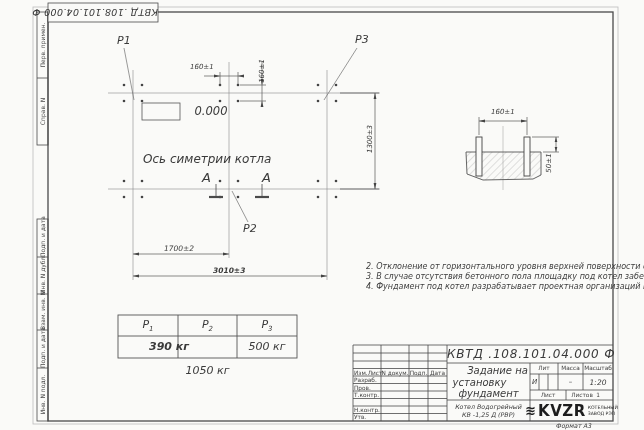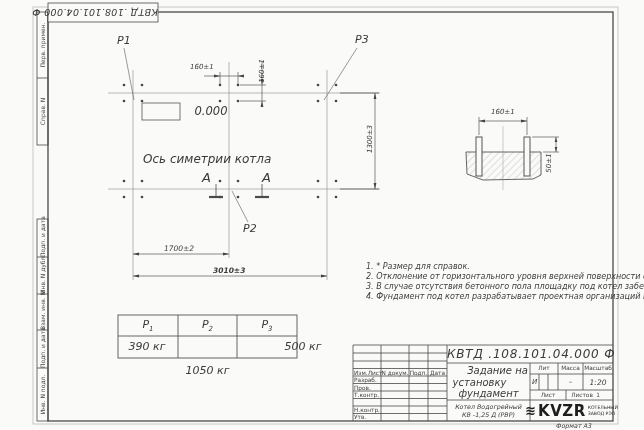--- a/index.html
+++ b/index.html
@@ -215,32 +215,31 @@
   <div class="t rot it tc" style="left:366px;top:160px;width:42px;font-size:7px;">1300±3</div>
   <div class="t it" style="left:164px;top:244px;font-size:7.5px;">1700±2</div>
   <div class="t it" style="left:213px;top:266px;font-size:7.5px;font-weight:bold;">3010±3</div>
   <div class="t it" style="left:202px;top:170px;font-size:13px;">А</div>
   <div class="t it" style="left:262px;top:170px;font-size:13px;">А</div>
 
   <div class="t it" style="left:491px;top:108px;font-size:7px;">160±1</div>
   <div class="t rot it tc" style="left:545px;top:177px;width:28px;font-size:7px;">50±1</div>
 
   <div class="t notes" style="left:353px;top:262px;width:268px;">
-    <p>1. * Размер для справок.</p>
     <p>2. Отклонение от горизонтального уровня верхней поверхности фундамента не более 10 мм.</p>
     <p>3. В случае отсутствия бетонного пола площадку под котел забетонировать. Расстояние от осей крайних колонн до края бетонной подушки 500 мм.</p>
     <p>4. Фундамент под котел разрабатывает проектная организаций по нагрузкам на фундамент.</p>
   </div>
 
   <div class="t tc it" style="left:118px;top:318px;width:60px;font-size:11px;"><span>Р</span><sub>1</sub></div>
   <div class="t tc it" style="left:178px;top:318px;width:59px;font-size:11px;"><span>Р</span><sub>2</sub></div>
   <div class="t tc it" style="left:237px;top:318px;width:60px;font-size:11px;"><span>Р</span><sub>3</sub></div>
-  <div class="t tc it" style="left:114px;top:340px;width:66px;font-size:11px;">390 кг</div>
+  <div class="t tc it" style="left:136px;top:340px;width:66px;font-size:11px;font-weight:bold;">390 кг</div>
   <div class="t tc it" style="left:178px;top:340px;width:59px;font-size:11px;margin-top:24px;">1050 кг</div>
-  <div class="t tc it" style="left:237px;top:340px;width:60px;font-size:11px;margin-left:36px;">500 кг</div>
+  <div class="t tc it" style="left:237px;top:340px;width:60px;font-size:11px;">500 кг</div>
 
   <div class="t it tc" style="left:447px;top:347px;width:166px;font-size:12px;letter-spacing:.8px;">КВТД .108.101.04.000 Ф</div>
   <div class="t tb" style="left:354px;top:369.5px;">Изм.Лист</div>
   <div class="t tb tc" style="left:381px;top:369.5px;width:28px;">N докум.</div>
   <div class="t tb tc" style="left:409px;top:369.5px;width:19px;">Подп.</div>
   <div class="t tb tc" style="left:428px;top:369.5px;width:19px;">Дата</div>
   <div class="t tb" style="left:354px;top:377px;">Разраб.</div>
   <div class="t tb" style="left:354px;top:384.5px;">Пров.</div>
   <div class="t tb" style="left:354px;top:392px;">Т.контр.</div>
   <div class="t tb" style="left:354px;top:406.5px;">Н.контр.</div>

